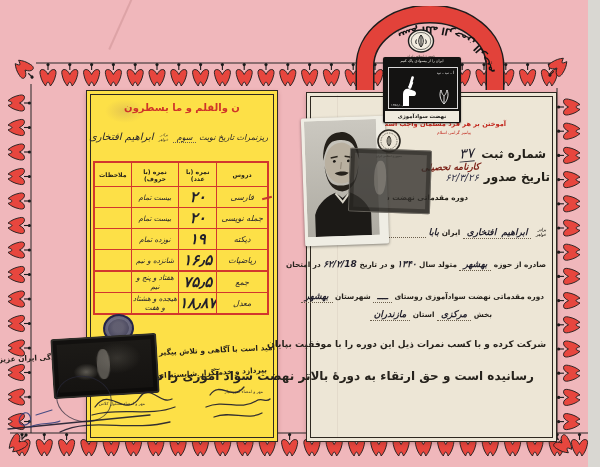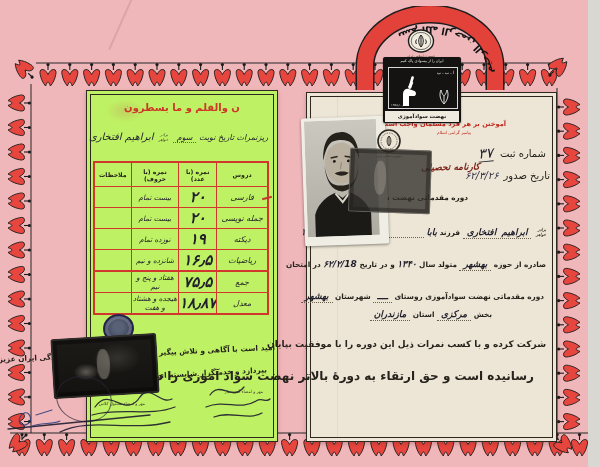--- a/index.html
+++ b/index.html
@@ -10,21 +10,21 @@
   
   .scan-edge{right:0;top:0;width:12px;height:100%;background:#d9d7d2;z-index:0;}
   .crease{left:120px;top:-6px;width:2px;height:58px;background:rgba(140,70,70,.18);
           transform:rotate(24deg);z-index:1;}
   .crease2{left:337px;top:95px;width:1px;height:343px;background:rgba(60,40,40,.06);z-index:4;}
 
   
   #border-svg{left:0;top:0;z-index:1;}
 
   
-  .page{position:absolute;background:#bef264;border:1.6px solid #2e2821;
+  .page{position:absolute;background:#fde047;border:1.6px solid #2e2821;
         outline:1px solid #2e2821;outline-offset:-5px;z-index:2;
         box-shadow:0 2px 4px rgba(90,30,30,.25);direction:rtl;}
   .left-page{left:86px;top:90px;width:190px;height:350px;}
   .right-page{left:306px;top:92px;width:249px;height:348px;background:#ede6d6;}
   .stain{border-radius:50%;background:radial-gradient(closest-side,rgba(195,160,90,.4),rgba(195,160,90,0));}
 
   .verse{top:11px;left:0;right:0;text-align:center;color:#cf3429;font-weight:bold;
          font-size:10px;letter-spacing:.5px;}
   .title-line{top:40px;right:9px;left:4px;font-size:8px;color:#26231f;white-space:nowrap;}
   .title-line .name{font-size:10px;}
@@ -86,21 +86,21 @@
   .lit-board{left:5px;top:10px;width:68px;height:40px;border:1px solid rgba(255,255,255,.85);}
   .lit-board-text{right:3px;top:2px;font-size:4.2px;color:#fff;direction:rtl;}
   .lit-date{left:2px;bottom:1px;font-size:3.2px;color:rgba(255,255,255,.8);}
   .lit-nameband{left:2px;right:2px;bottom:1px;height:11px;background:#efeade;
      text-align:center;font-size:5.4px;font-weight:bold;color:#1a1916;line-height:11px;}
 
   .roundel{left:376px;top:128px;z-index:5;}
 
   
   .reg-row{top:52px;right:10px;display:flex;align-items:center;gap:7px;direction:rtl;}
-  .reg-label{font-size:10px;font-weight:normal;color:#232019;}
+  .reg-label{font-size:12px;font-weight:bold;color:#232019;}
   .reg-val{font-size:14px;border-bottom:1.2px solid #2c2c38;transform:rotate(-5deg);}
   .issue-row{top:77px;right:6px;display:flex;align-items:center;gap:5px;direction:rtl;}
   .issue-val{font-size:10px;color:#343448;}
   .hadith{top:27px;right:50px;width:104px;text-align:center;color:#c2281e;}
   .hadith-main{font-size:6.6px;font-weight:bold;white-space:nowrap;}
   .hadith-src{font-size:4.3px;margin-top:2px;}
   .card-title{top:69px;right:76px;font-size:9px;font-weight:bold;color:#7c2218;
      transform:rotate(-1deg);}
   .course-title{top:100px;right:88px;font-size:7.3px;font-weight:bold;color:#232019;
      white-space:nowrap;}
@@ -384,21 +384,21 @@
 
     <div class="abs card-title hand">کارنامه تحصیلی</div>
     <div class="abs course-title">دوره مقدماتی نهضت سوادآموزی</div>
 
     <div class="abs pline l1">
       <span class="stack">
           <i>برادر</i>
           <i>خواهر</i>
         </span>
       <span class="hand fill">ابراهیم افتخاری</span>
-      <span>فرزند</span>
+      <span>ایران</span>
       <span class="hand">بابا</span>
       <span class="fill" style="display:inline-block;width:34px;">&nbsp;</span>
       <span>شماره شناسنامه</span>
       <span class="hand">۲۰۲</span>
     </div>
 
     <div class="abs pline l2">
       <span>صادره از حوزه</span>
       <span class="hand fill">بهشهر</span>
       <span>متولد سال</span>

